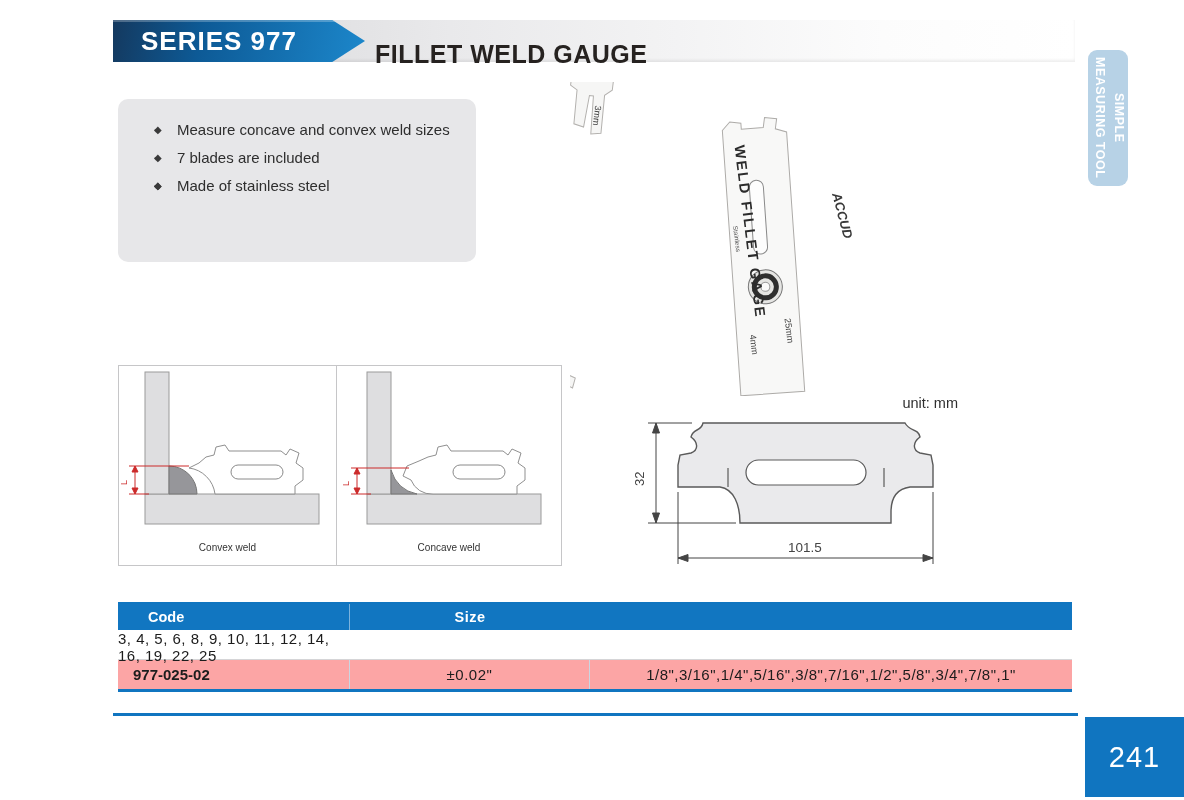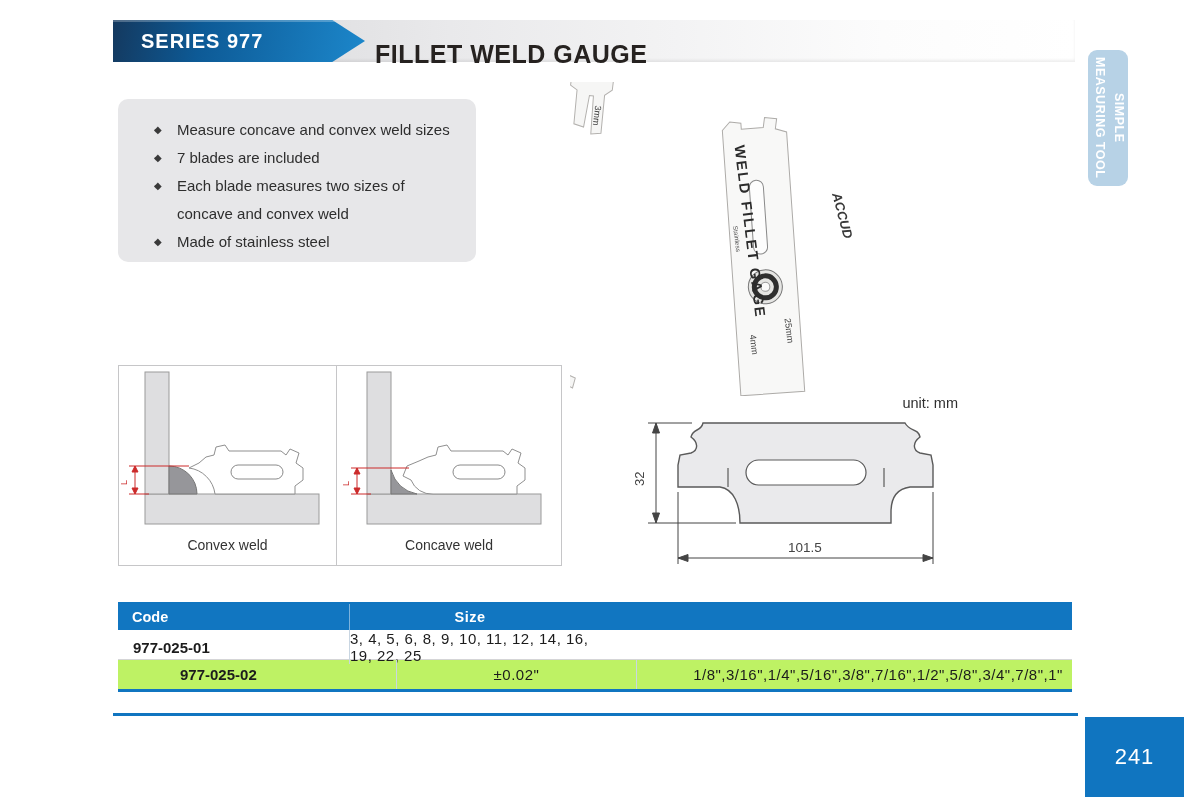--- a/index.html
+++ b/index.html
@@ -8,21 +8,21 @@
 
   
   .header-bar{position:absolute;left:113px;top:20px;width:962px;height:42px;
     background:linear-gradient(to right,#d4d4d6 0%,#e9e9eb 35%,#fcfcfc 80%,#ffffff 100%);
     box-shadow:inset 0 -2px 3px rgba(0,0,0,0.07);}
   .series-arrow{position:absolute;left:0;top:0;width:252px;height:42px;
     background:linear-gradient(100deg,#14395f 0%,#0d5a96 35%,#1c87cb 100%);
     clip-path:polygon(0 0,87% 0,100% 50%,87% 100%,0 100%);
     box-shadow:inset 0 2px 0 rgba(255,255,255,0.25);
     display:flex;align-items:center;}
-  .series-arrow span{color:#fff;font-weight:bold;font-size:20px;letter-spacing:1px;padding-left:28px;}
+  .series-arrow span{color:#fff;font-weight:bold;font-size:26px;letter-spacing:1px;padding-left:28px;}
   .page-title{position:absolute;left:262px;top:12px;height:42px;line-height:44px;
     font-size:25px;font-weight:bold;color:#262220;letter-spacing:0.5px;}
 
   
   .side-tab{position:absolute;left:1088px;top:50px;width:40px;height:136px;background:#b7d2e6;
     border-radius:9px;writing-mode:vertical-rl;padding:6px 0;box-sizing:border-box;}
   .side-tab .vline{color:#fff;font-weight:bold;font-size:12.5px;letter-spacing:0.5px;
     line-height:19px;text-align:center;height:124px;}
 
   
@@ -31,44 +31,44 @@
   .feature-item{position:relative;font-size:15px;color:#2e2e2e;line-height:28px;padding-left:23px;}
   .feature-item .bullet{position:absolute;left:0;top:0;font-size:10px;color:#3a3a3a;}
 
   
   .photo-wrap{position:absolute;left:570px;top:82px;width:364px;height:314px;}
   .diagram-wrap{position:absolute;left:118px;top:365px;width:444px;height:201px;display:flex;}
   .diagram-box{border:1px solid #c6c6c8;background:#fff;box-sizing:border-box;position:relative;}
   .diagram-box.convex{width:219px;}
   .diagram-box.concave{width:226px;border-left:none;}
   .diagram-label{position:absolute;left:0;right:0;bottom:12px;text-align:center;
-    font-size:14px;color:#333;}
+    font-size:10px;color:#333;}
   .drawing-wrap{position:absolute;left:588px;top:390px;width:385px;height:195px;}
 
   
   .spec-table{position:absolute;left:118px;top:602px;width:954px;
     border-top:2px solid #1075c0;border-bottom:3px solid #1075c0;}
   .t-head{display:grid;grid-template-columns:232px 240px 482px;background:#1176c1;height:26px;}
   .t-head>div{color:#fff;font-weight:bold;font-size:14.5px;display:flex;align-items:center;
     border-right:1px solid rgba(255,255,255,0.45);}
   .t-head>div:last-child{border-right:none;}
   .t-row{display:grid;grid-template-columns:232px 240px 482px;height:29px;font-size:15px;color:#1c1c1c;}
   .t-row>div{display:flex;align-items:center;border-right:1px solid #c9d6e2;}
   .t-row>div:last-child{border-right:none;}
-  .t-row.alt{background:#bef264;padding-left:47px;}
+  .t-row.alt{background:#fca5a5;}
   .t-row:not(.alt){border-bottom:1px solid #d5d5d7;background:#fff;}
   .cell-code{padding-left:15px;font-weight:bold;}
-  .head-code{padding-left:14px;}
+  .head-code{padding-left:30px;}
   .cell-center{justify-content:center;letter-spacing:0.5px;}
 
   
   .footer-rule{position:absolute;left:113px;top:713px;width:965px;height:3px;background:#1075c0;}
   .page-number-box{position:absolute;left:1085px;top:717px;width:99px;height:80px;background:#1075c0;
     display:flex;align-items:center;justify-content:center;}
-  .page-number-box span{color:#fff;font-size:22px;letter-spacing:1px;}
+  .page-number-box span{color:#fff;font-size:29px;letter-spacing:1px;}
 
   svg text{font-family:"Liberation Sans","DejaVu Sans",sans-serif;}
 </style>
 </head>
 <body>
 
 <div id="page">
 
   <div class="header-bar">
     <div class="series-arrow">
@@ -84,21 +84,21 @@
 
   <div class="feature-box">
     <div class="feature-item">
       <span class="bullet">◆</span>
       <span>Measure concave and convex weld sizes</span></div>
     <div class="feature-item">
       <span class="bullet">◆</span>
       <span>7 blades are included</span></div>
     <div class="feature-item">
       <span class="bullet">◆</span>
-      <span>Each blade measures two sizes of concave and convex weld</span></div>
+      </div>
     <div class="feature-item">
       <span class="bullet">◆</span>
       <span>Made of stainless steel</span></div>
   </div>
 
   <div class="photo-wrap">
     <svg width="364" height="314" viewBox="0 0 364 314">
       <defs>
         <path id="blade" d="M -21 28 L -14 32 L -13 66 L -3 68 L -1 36 L 3 36 L 5 74 L 15 72 L 14 34 L 21 28 L 21 -110 L 15 -116 L 18 -166 L 7 -169 L 4 -127 L 0 -127 L -2 -161 L -12 -158 L -12 -126 L -21 -120 Z"></path>
       </defs>
@@ -232,21 +232,20 @@
       </g>
     </svg>
   </div>
 
   <div class="spec-table">
     <div class="t-head">
       <div class="head-code">Code</div>
       <div class="cell-center">Size</div>
     </div>
     <div class="t-row">
-      <div class="cell-code">977-025-01</div>
       <div class="cell-center">3, 4, 5, 6, 8, 9, 10, 11, 12, 14, 16, 19, 22, 25</div>
     </div>
     <div class="t-row alt">
       <div class="cell-code">977-025-02</div>
       <div class="cell-center">±0.02"</div>
       <div class="cell-center">1/8",3/16",1/4",5/16",3/8",7/16",1/2",5/8",3/4",7/8",1"</div>
     </div>
   </div>
 
   <div class="footer-rule"></div>

